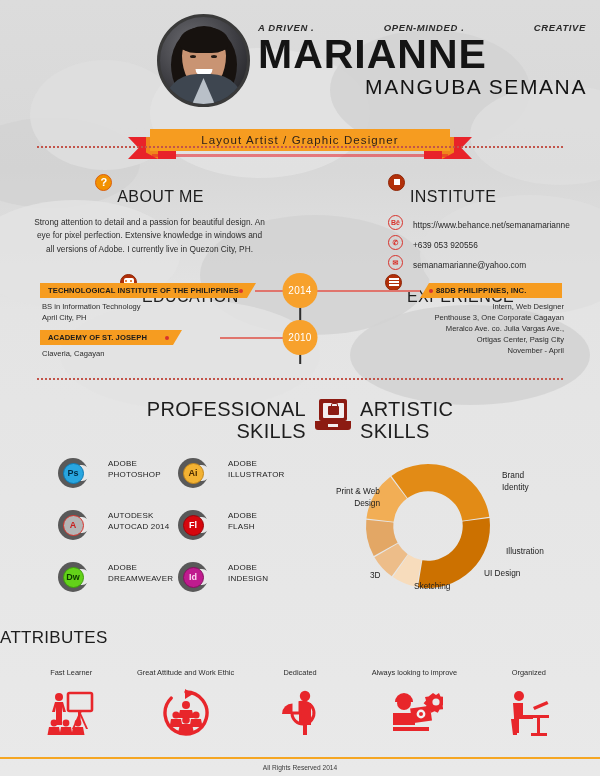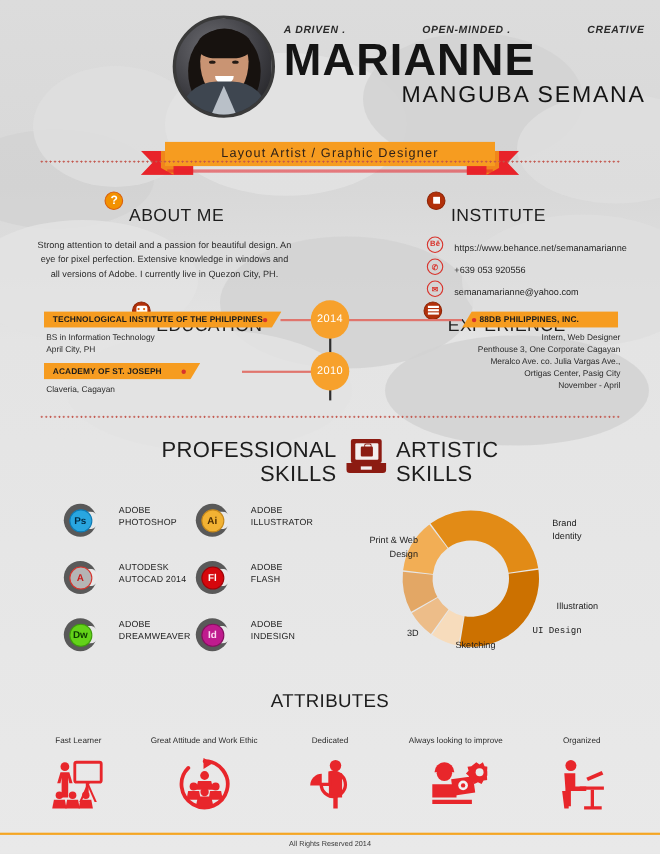--- a/index.html
+++ b/index.html
@@ -287,21 +287,21 @@
   .skill-label { font-size: 8px; color: #1d1d1d; line-height: 1.42; letter-spacing: .2px; }
 
   
   .donut-wrap { position: absolute; left: 310px; top: 448px; width: 270px; height: 160px; }
   .donut-label {
     position: absolute; font-size: 8.3px; color: #1d1d1d; line-height: 1.4;
   }
 
   
   .attr-title {
-    position: absolute; left: 0; right: 0; top: 628px; text-align: center;
+    position: absolute; left: 0; right: 0; top: 628px; text-align: left;
     font-size: 17px; letter-spacing: .3px; color: #1d1d1d;
   }
   .attr-row {
     position: absolute; left: 14px; right: 14px; top: 668px;
     display: flex; justify-content: space-between;
   }
   .attr { width: 115px; text-align: center; }
   .attr .cap { font-size: 7.4px; color: #2b2b2b; }
   .attr .gly { margin-top: 8px; height: 56px; display: flex; align-items: center; justify-content: center; }
 
@@ -518,21 +518,21 @@
         <path d="M 179.48781994463175 70.047138976661 A 62 62 0 0 1 107.90608967531566 139.17281237900733 L 112.34741021817676 112.2567749322441 A 34.720000000000006 34.720000000000006 0 0 0 152.43317916899377 73.54639782693016 Z" fill="#cc7100"></path>
         <path d="M 106.56283898947825 138.93596104123904 A 62 62 0 0 1 82.82064015528272 129.05303752878856 L 98.29955848695832 106.5897010161216 A 34.720000000000006 34.720000000000006 0 0 0 111.59518983410783 112.12413818309386 Z" fill="#f7dcbc"></path>
         <path d="M 81.70607699129471 128.2667997055529 A 62 62 0 0 1 64.43143737281034 109.21552655421434 L 88.00160492877379 95.48069487036003 A 34.720000000000006 34.720000000000006 0 0 0 97.67540311512502 106.14940783510963 Z" fill="#edbd89"></path>
         <path d="M 63.75771425373082 108.02955938771134 A 62 62 0 0 1 56.31409631925362 71.76708037195402 L 83.45589393878203 74.50956500829425 A 34.720000000000006 34.720000000000006 0 0 0 87.62431998208925 94.81655325711836 Z" fill="#e3a765"></path>
         <path d="M 56.466136876588536 70.41160826595898 A 62 62 0 0 1 80.31669602483387 28.76618436973193 L 96.89734977390697 50.429063247049875 A 34.720000000000006 34.720000000000006 0 0 0 83.54103665088957 73.75050062893703 Z" fill="#f2ae55"></path>
         <path d="M 81.40887158895649 27.949132658798774 A 62 62 0 0 1 179.29799166317994 68.69644057036652 L 152.3268753313808 72.79000671940526 A 34.720000000000006 34.720000000000006 0 0 0 97.50896808981562 49.97151428892731 Z" fill="#e28b16"></path>
       </svg>
     <div class="donut-label" style="left:0px;   top:38px;  width:70px; text-align:right;">Print &amp; Web<br>Design</div>
     <div class="donut-label" style="left:192px; top:22px;  width:72px;">Brand<br>Identity</div>
     <div class="donut-label" style="left:196px; top:98px;">Illustration</div>
-    <div class="donut-label" style="left:174px; top:120px;font-family:Liberation Mono, monospace;">UI Design</div>
+    <div class="donut-label" style="left:174px; top:120px;">UI Design</div>
     <div class="donut-label" style="left:104px; top:133px;">Sketching</div>
     <div class="donut-label" style="left:60px;  top:122px;">3D</div>
   </div>
 
   <div class="attr-title">ATTRIBUTES</div>
 
   <div class="attr-row">
 
     <div class="attr">
       <div class="cap">Fast Learner</div>

